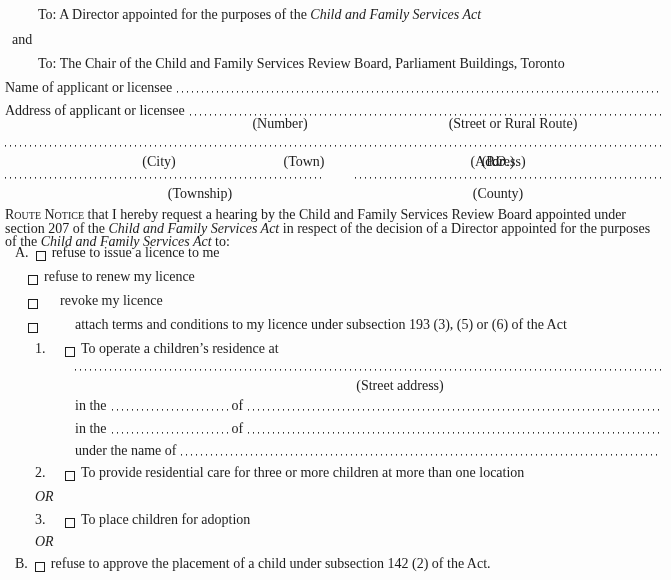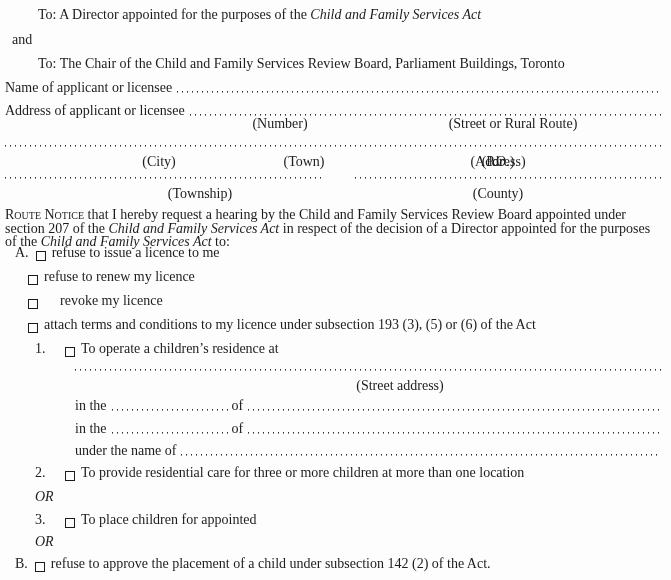--- a/index.html
+++ b/index.html
@@ -101,21 +101,21 @@
   <div class="row flexrow" style="top:270px;left:28px;">
     <span class="cb"></span>
     <span>refuse to renew my licence</span>
   </div>
 
   <div class="row flexrow" style="top:294px;left:28px;gap:16px;">
     <span class="cb"></span>
     <span>revoke my licence</span>
   </div>
 
-  <div class="row flexrow" style="top:318px;left:28px;">
+  <div class="row flexrow" style="top:318px;left:28px;gap:31px;">
     <span class="cb"></span>
     <span>attach terms and conditions to my licence under subsection 193 (3), (5) or (6) of the Act</span>
   </div>
 
   <div class="row flexrow" style="top:342px;left:35px;">
     <span class="num">1.</span>
     <span class="cb"></span>
     <span>To operate a children’s residence at</span>
   </div>
 
@@ -149,21 +149,21 @@
     <span>To provide residential care for three or more children at more than one location</span>
   </div>
 
   <div class="row it" style="top:490px;left:35px;">
     <span>OR</span>
   </div>
 
   <div class="row flexrow" style="top:513px;left:35px;">
     <span class="num">3.</span>
     <span class="cb"></span>
-    <span>To place children for appointed</span>
+    <span>To place children for adoption</span>
   </div>
 
   <div class="row it" style="top:535px;left:35px;">
     <span>OR</span>
   </div>
 
   <div class="row flexrow" style="top:557px;left:15px;">
     <span class="letter">B.</span>
     <span class="cb"></span>
     <span>refuse to approve the placement of a child under subsection 142 (2) of the Act.</span>

